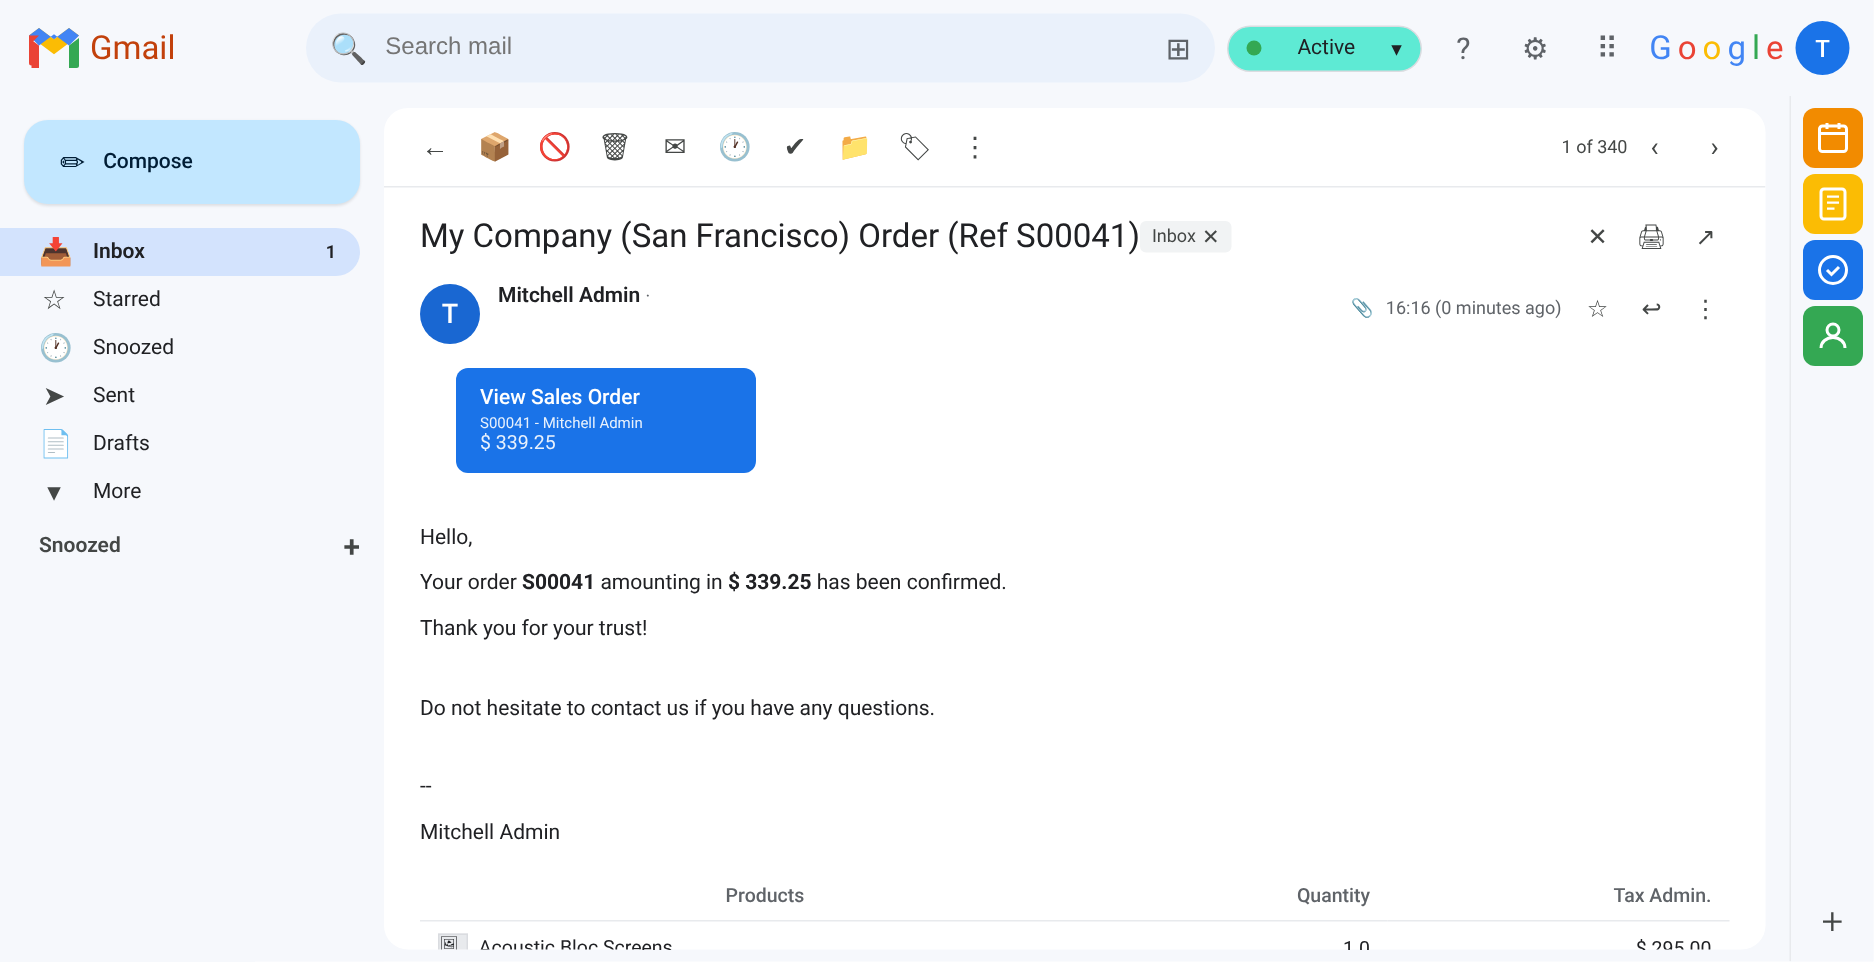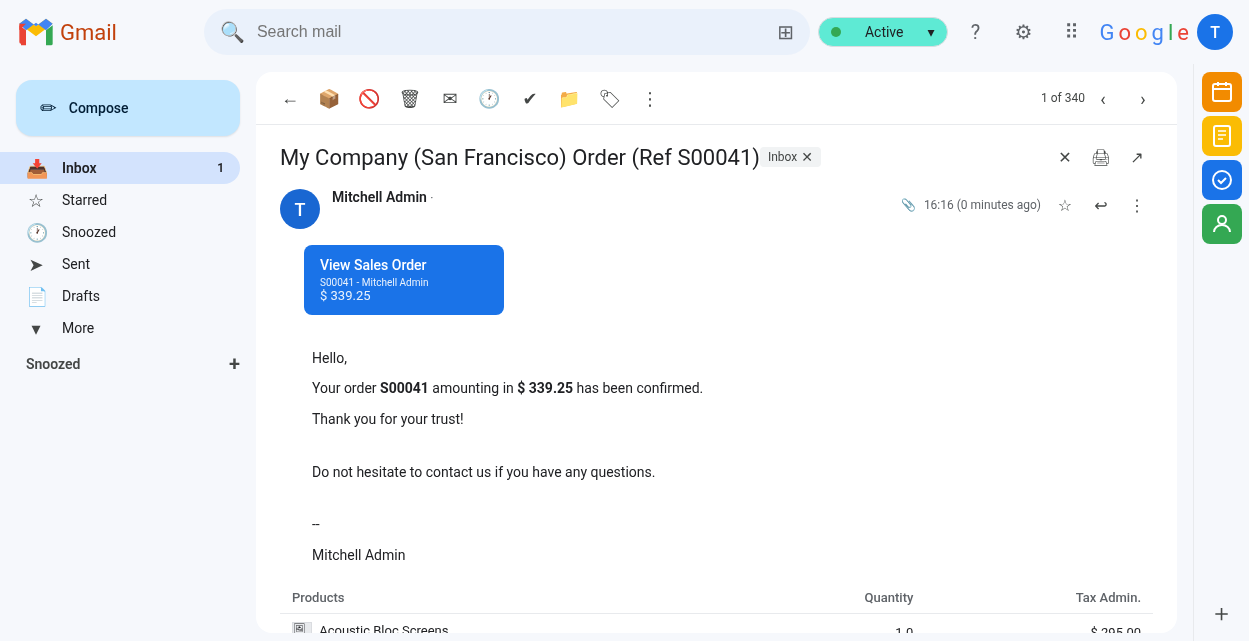--- a/index.html
+++ b/index.html
@@ -62,27 +62,27 @@
     .message-actions { display: flex; align-items: center; gap: 4px; }
     .msg-icon { width: 32px; height: 32px; border-radius: 50%; display: flex; align-items: center; justify-content: center; cursor: pointer; color: #444746; font-size: 16px; }
 
     
     .sales-card { background: #1a73e8; color: white; border-radius: 8px; padding: 12px 16px; display: inline-flex; flex-direction: column; margin-bottom: 16px; min-width: 200px; cursor: pointer; }
     .sales-card-title { font-size: 14px; font-weight: 500; margin-bottom: 4px; }
     .sales-card-subtitle { font-size: 10px; opacity: 0.9; }
     .sales-card-amount { font-size: 13px; opacity: 0.9; }
 
     
-    .email-body { font-size: 14px; color: #202124; line-height: 1.6; margin-bottom: 16px; margin-left: 32px; }
+    .email-body { font-size: 14px; color: #202124; line-height: 1.6; margin-bottom: 16px; }
     .email-body p { margin-bottom: 8px; }
     .bold-text { font-weight: 700; }
 
     
     .order-table { width: 100%; border-collapse: collapse; margin-bottom: 0; font-size: 13px; }
-    .order-table th { text-align: left; padding: 8px 12px; color: #5f6368; font-weight: 500; border-bottom: 1px solid #e8eaed; }
+    .order-table th { text-align: center; padding: 8px 12px; color: #5f6368; font-weight: 500; border-bottom: 1px solid #e8eaed; }
     .order-table th.right { text-align: right; }
     .order-table td { padding: 8px 12px; border-bottom: 1px solid #e8eaed; }
     .order-table td.right { text-align: right; }
     .product-image { width: 20px; height: 20px; background: #e8eaed; border: 1px solid #dadce0; display: inline-block; vertical-align: middle; margin-right: 4px; font-size: 10px; }
 
     
     .right-panel { width: 56px; background: #f6f8fc; display: flex; flex-direction: column; align-items: center; padding: 8px 0; gap: 4px; flex-shrink: 0; border-left: 1px solid #e8eaed; }
     .right-panel-icon { width: 40px; height: 40px; border-radius: 50%; display: flex; align-items: center; justify-content: center; cursor: pointer; color: #444746; font-size: 20px; position: relative; }
     .right-panel-add { width: 40px; height: 40px; border-radius: 50%; display: flex; align-items: center; justify-content: center; cursor: pointer; color: #444746; font-size: 24px; margin-top: auto; }
 

